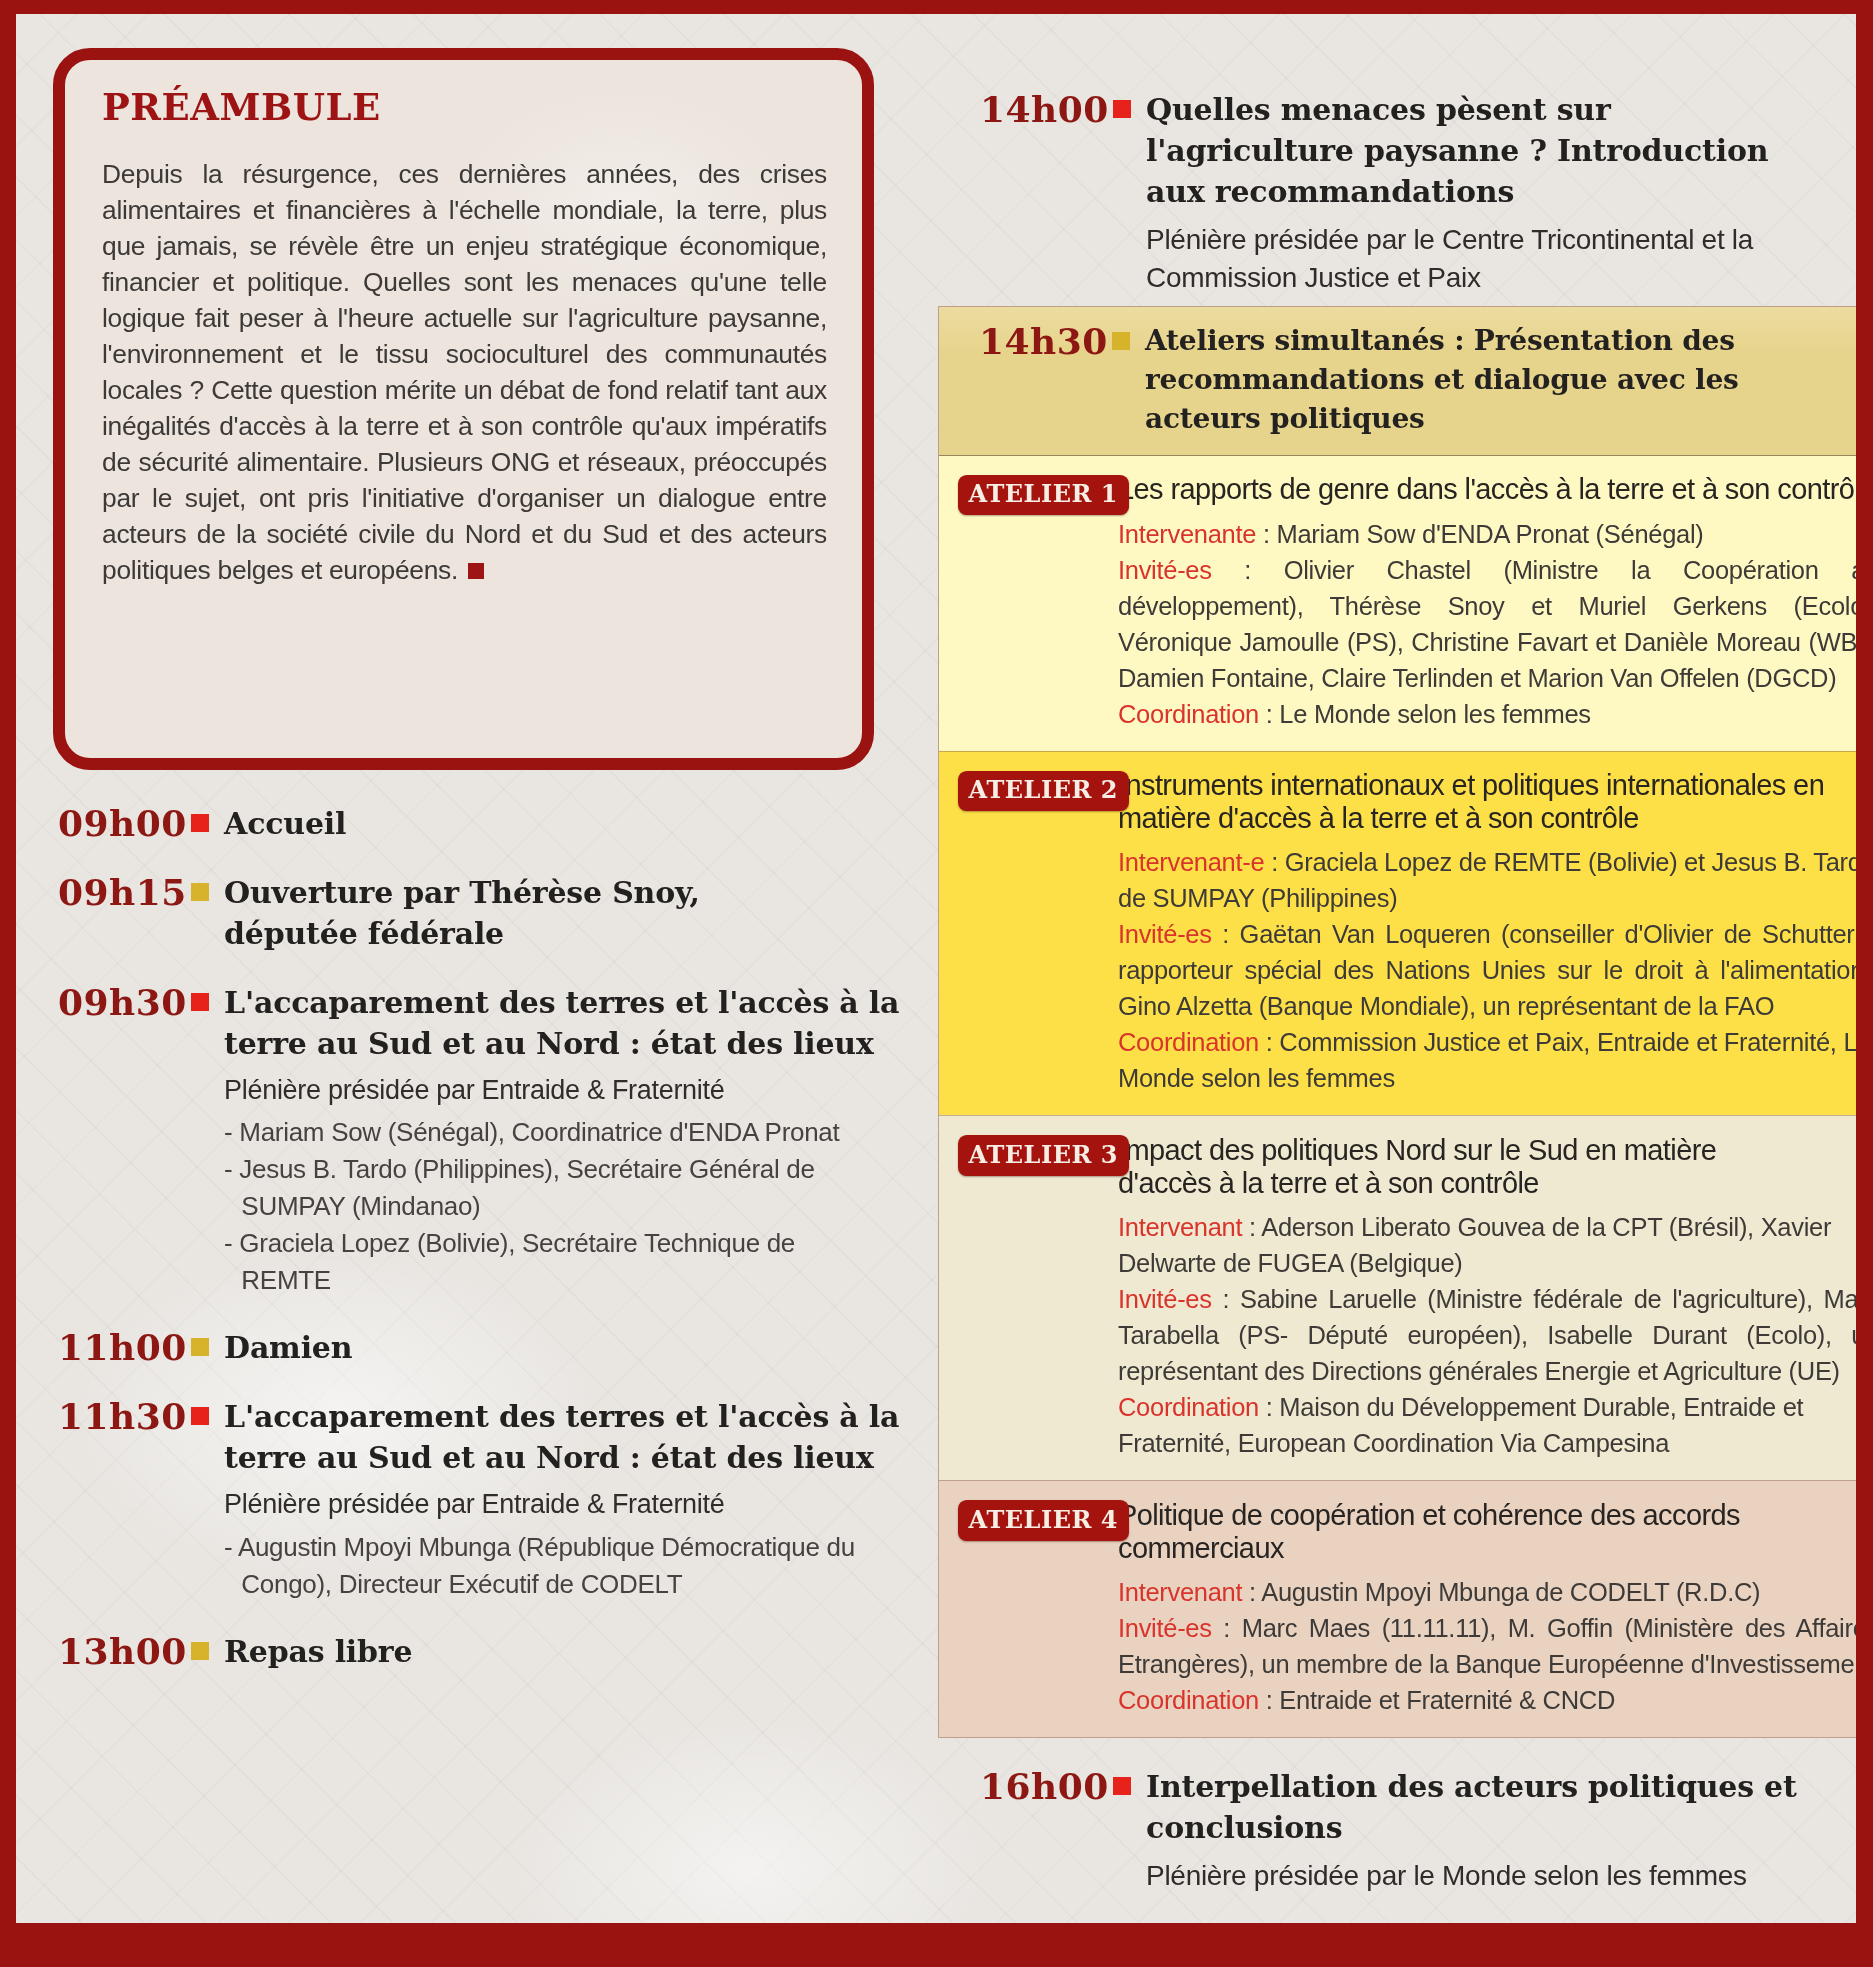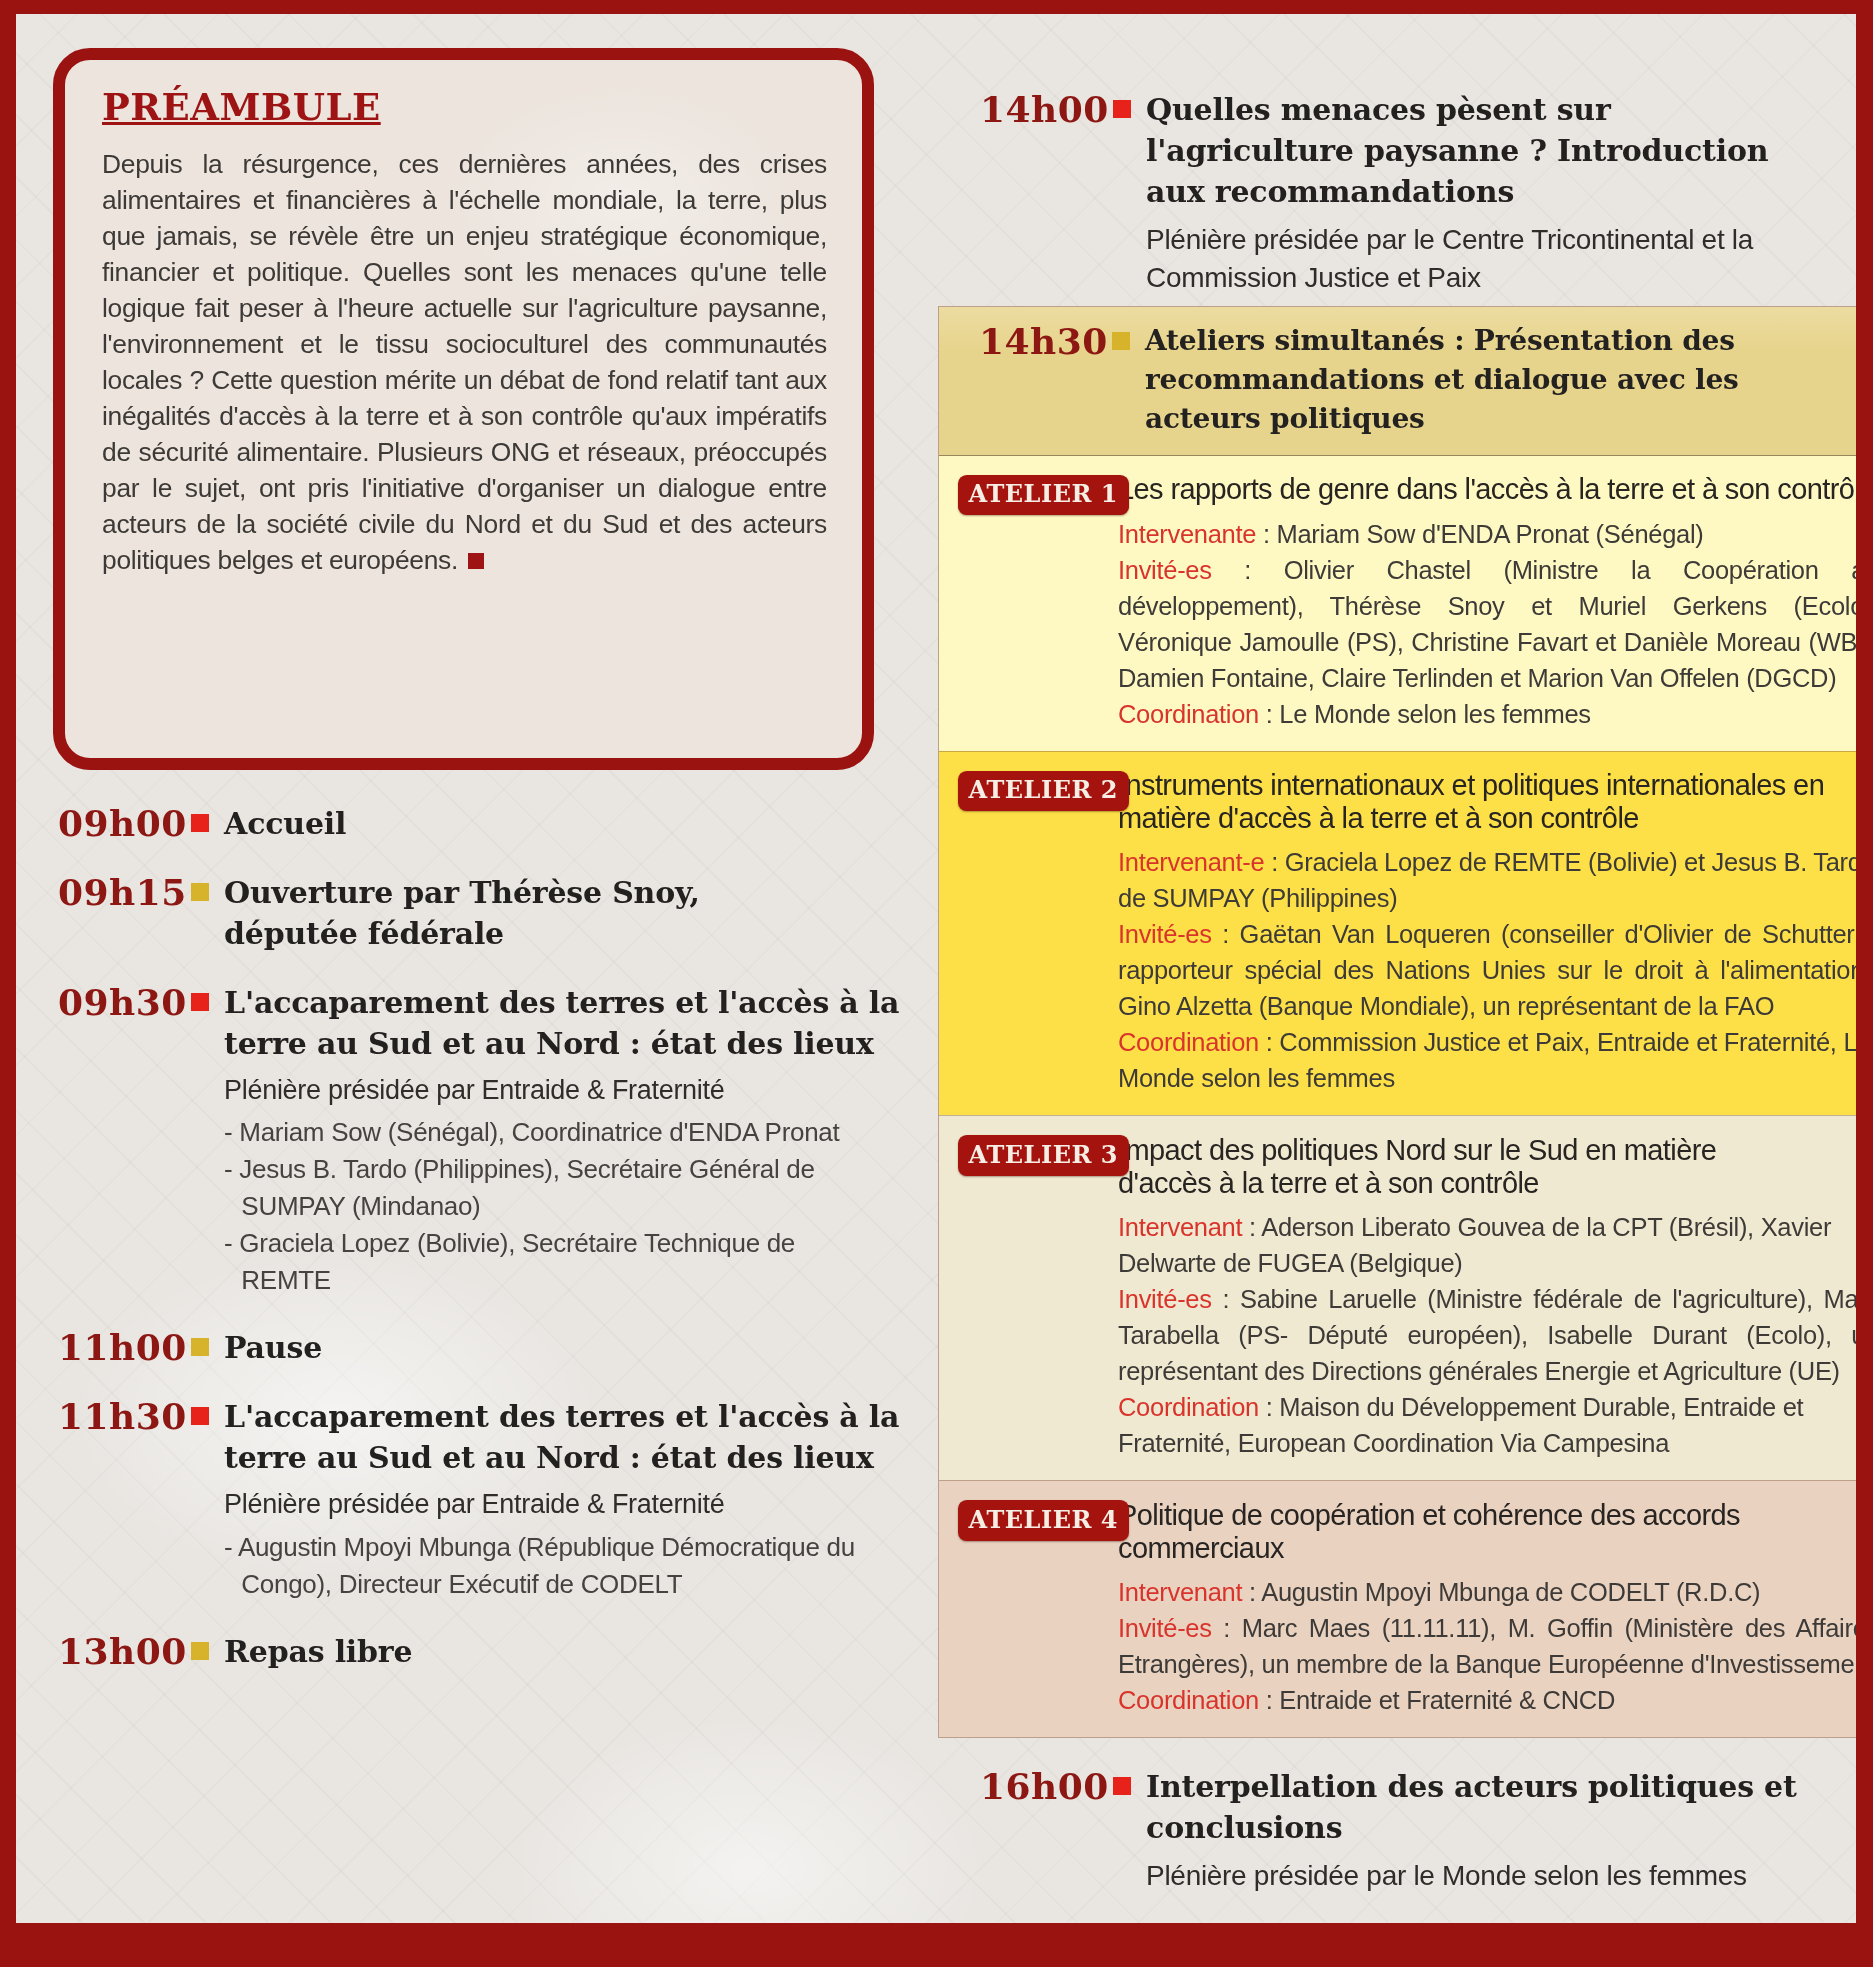--- a/index.html
+++ b/index.html
@@ -23,22 +23,22 @@
 
   
   .preamble{
     position:absolute;left:53px;top:48px;width:821px;height:722px;box-sizing:border-box;
     background:#ece4dd;
     background-image:radial-gradient(ellipse 288px 192px at 70% 20%, rgba(255,255,255,.35), transparent 60%);
     border:12.5px solid #9b1310;border-radius:37px;
     padding:25px 35px 19px 37px;overflow:hidden;
   }
   .preamble h1{
-    margin:0 0 17px 0;font-family:"DejaVu Serif","Liberation Serif",serif;
-    font-size:37px;letter-spacing:0.5px;color:#9e1313;font-weight:bold;text-decoration:underline;
+    margin:0 0 27px 0;font-family:"DejaVu Serif","Liberation Serif",serif;
+    font-size:37px;letter-spacing:0.5px;color:#9e1313;font-weight:bold;
   }
   .preamble p{
     margin:0;font-size:26.4px;line-height:36px;letter-spacing:-0.3px;
     color:#3c3936;text-align:justify;
   }
   .endsq{display:inline-block;width:16.3px;height:16.3px;margin-left:9.6px;vertical-align:baseline;}
 
   
   .row{display:flex;align-items:flex-start;}
   .time{
@@ -135,21 +135,21 @@
         <li data-interactable="false" style="max-width:615px;">- Jesus B. Tardo (Philippines), Secrétaire Général de SUMPAY (Mindanao)</li>
         <li data-interactable="false" style="max-width:596px;">- Graciela Lopez (Bolivie), Secrétaire Technique de REMTE</li>
       </ul>
     </div>
   </div>
 
   <div class="row" data-interactable="false">
     <div class="time" data-interactable="false">11h00</div>
     <div class="bullet" data-interactable="false" style="background-color: rgb(215, 179, 43);"></div>
     <div class="rcontent" data-interactable="false">
-      <div class="rtitle" data-interactable="false">Pause</div>
+      <div class="rtitle" data-interactable="false">Damien</div>
     </div>
   </div>
 
   <div class="row" data-interactable="false">
     <div class="time" data-interactable="false">11h30</div>
     <div class="bullet" data-interactable="false" style="background-color: rgb(231, 34, 27);"></div>
     <div class="rcontent" data-interactable="false">
       <div class="rtitle" data-interactable="false">L'accaparement des terres et l'accès à la terre au Sud et au Nord : état des lieux</div>
       <div class="chair" data-interactable="false">Plénière présidée par Entraide &amp; Fraternité</div>
       <ul class="speakers" data-interactable="false">

